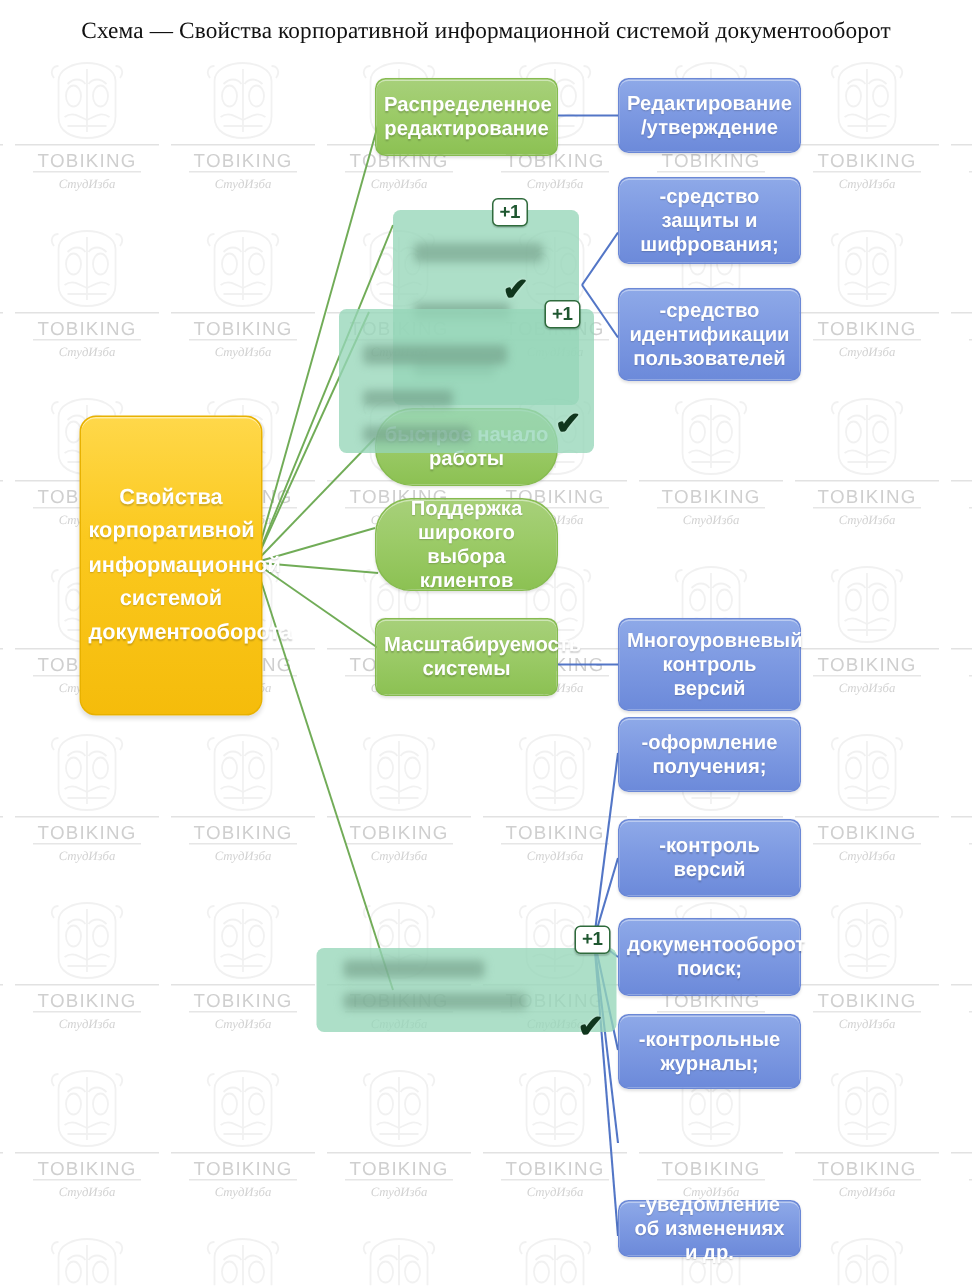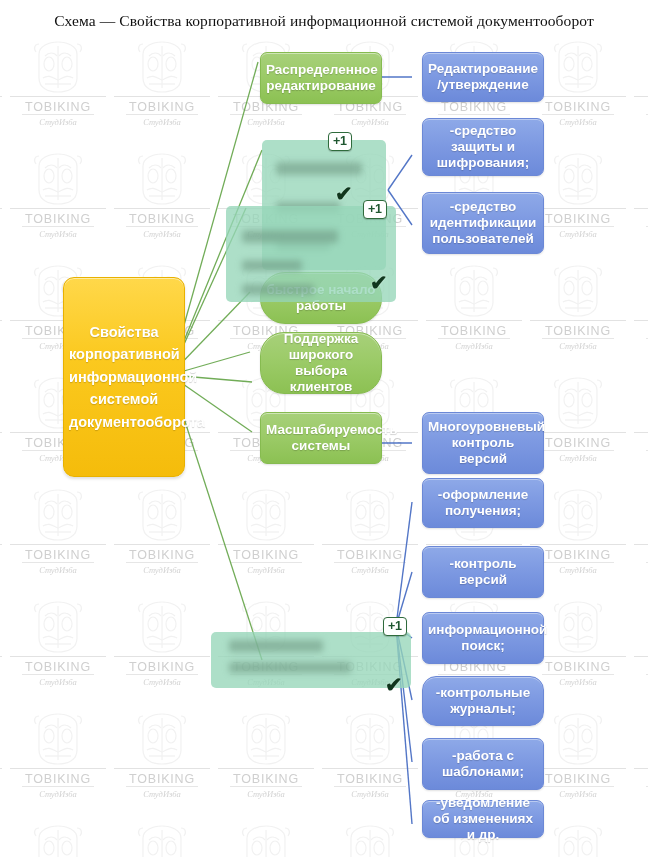--- a/index.html
+++ b/index.html
@@ -63,21 +63,20 @@
     position:absolute;z-index:10;
     display:flex;align-items:center;justify-content:center;
     text-align:center;
     color:#ffffff;
     font-weight:bold;
     line-height:1.18;
     border-radius:7px;
     box-sizing:border-box;
     padding:16px 5px;
     text-shadow:0 1px 1px rgba(0,0,0,.18);
-    margin-left:10px;
   }
   .node-green{
     background:linear-gradient(180deg,#a7d07a 0%,#9ccb68 45%,#8cc153 100%);
     border:1px solid #86bb50;
     box-shadow:inset 0 1px 0 rgba(255,255,255,.45), 0 1px 2px rgba(0,0,0,.12);
     font-size:13.5px;
   }
   .node-blue{
     background:linear-gradient(180deg,#8ea9e8 0%,#7e9ae2 45%,#6c8ada 100%);
     border:1px solid #6b88d6;
@@ -1346,30 +1345,27 @@
 
   <div class="node node-blue" style="left:412px;top:478px;width:122px;height:50px;">
     <span class="label">-оформление получения;</span>
   </div>
 
   <div class="node node-blue" style="left:412px;top:546px;width:122px;height:52px;">
     <span class="label">-контроль версий</span>
   </div>
 
   <div class="node node-blue" style="left:412px;top:612px;width:122px;height:52px;">
-    <span class="label">информационной поиск;</span>
-  </div>
-
-  <div class="node node-blue" style="left:412px;top:676px;width:122px;height:50px;border-radius:14px;">
+    <span class="label">документооборот поиск;</span>
+  </div>
+
+  <div class="node node-blue" style="left:412px;top:676px;width:122px;height:50px;">
     <span class="label">-контрольные журналы;</span>
   </div>
 
-  <div class="node node-blue" style="left:412px;top:738px;width:122px;height:52px;">
-    <span class="label">-работа с шаблонами;</span>
-  </div>
 
   <div class="node node-blue" style="left:412px;top:800px;width:122px;height:38px;">
     <span class="label">-уведомление об изменениях и др.</span>
   </div>
 
   <div class="mask-panel" style="left:262px;top:140px;width:124px;height:130px;">
     <div class="mask-bar" style="left:14px;top:22px;width:86px;height:13px;"></div>
     <div class="mask-bar" style="left:14px;top:62px;width:64px;height:11px;"></div>
     <div class="mask-bar" style="left:14px;top:100px;width:54px;height:11px;"></div>
   </div>

